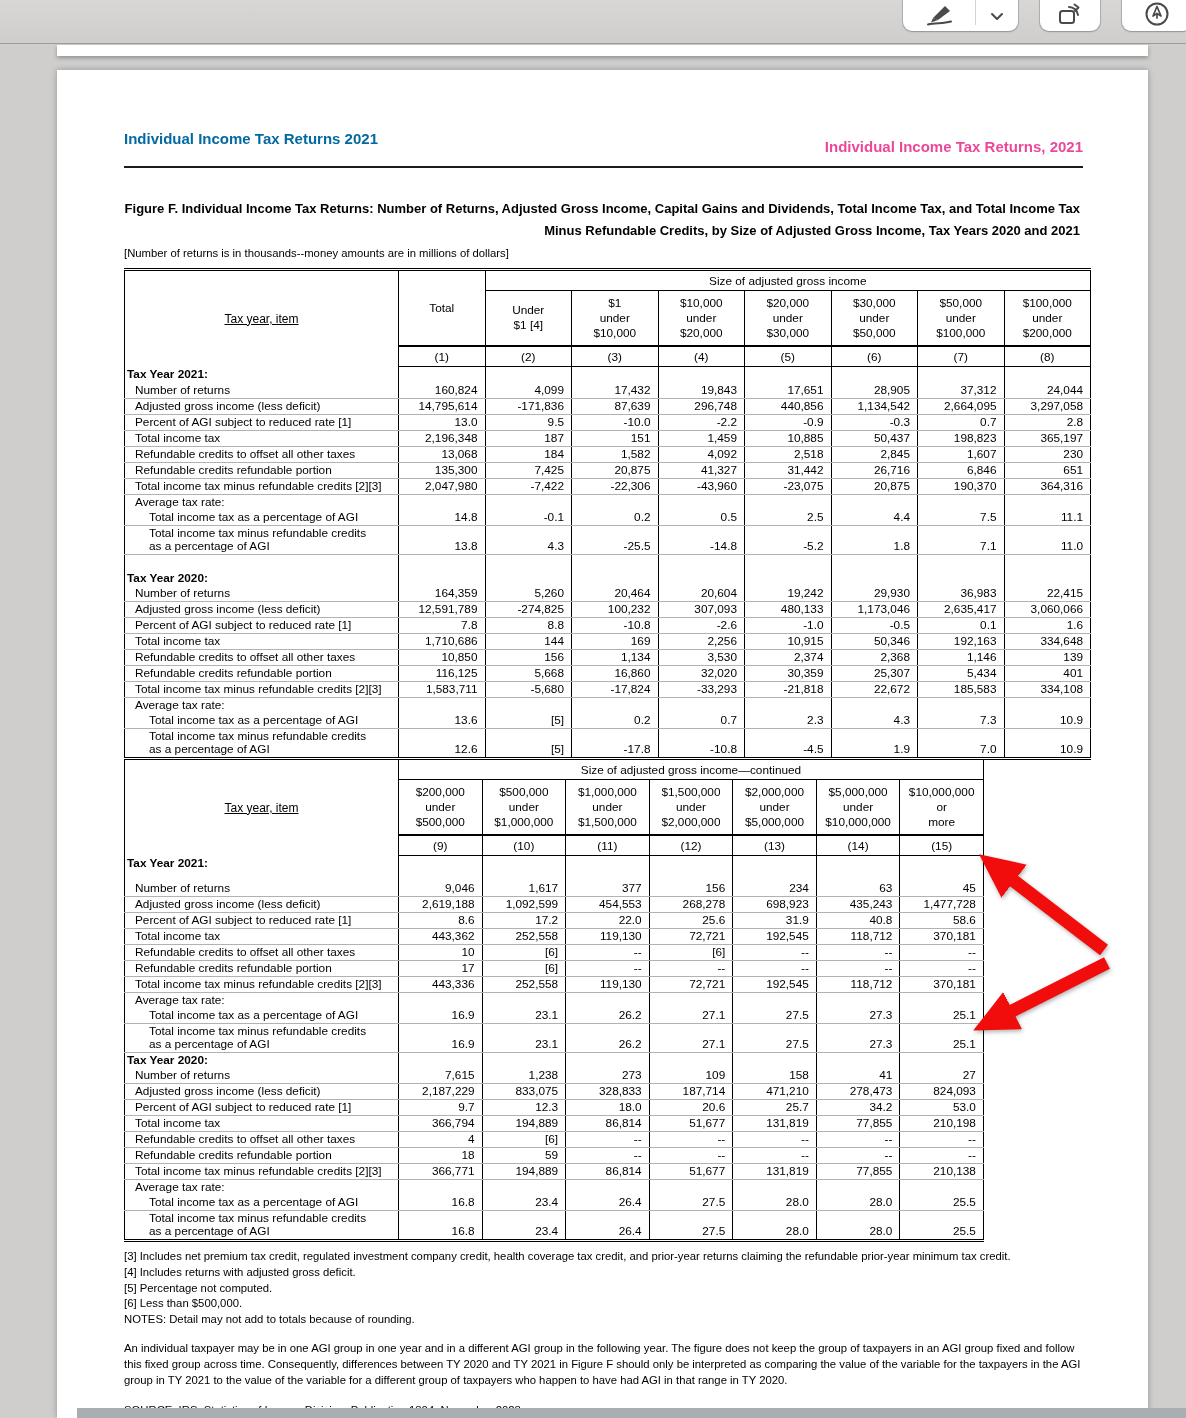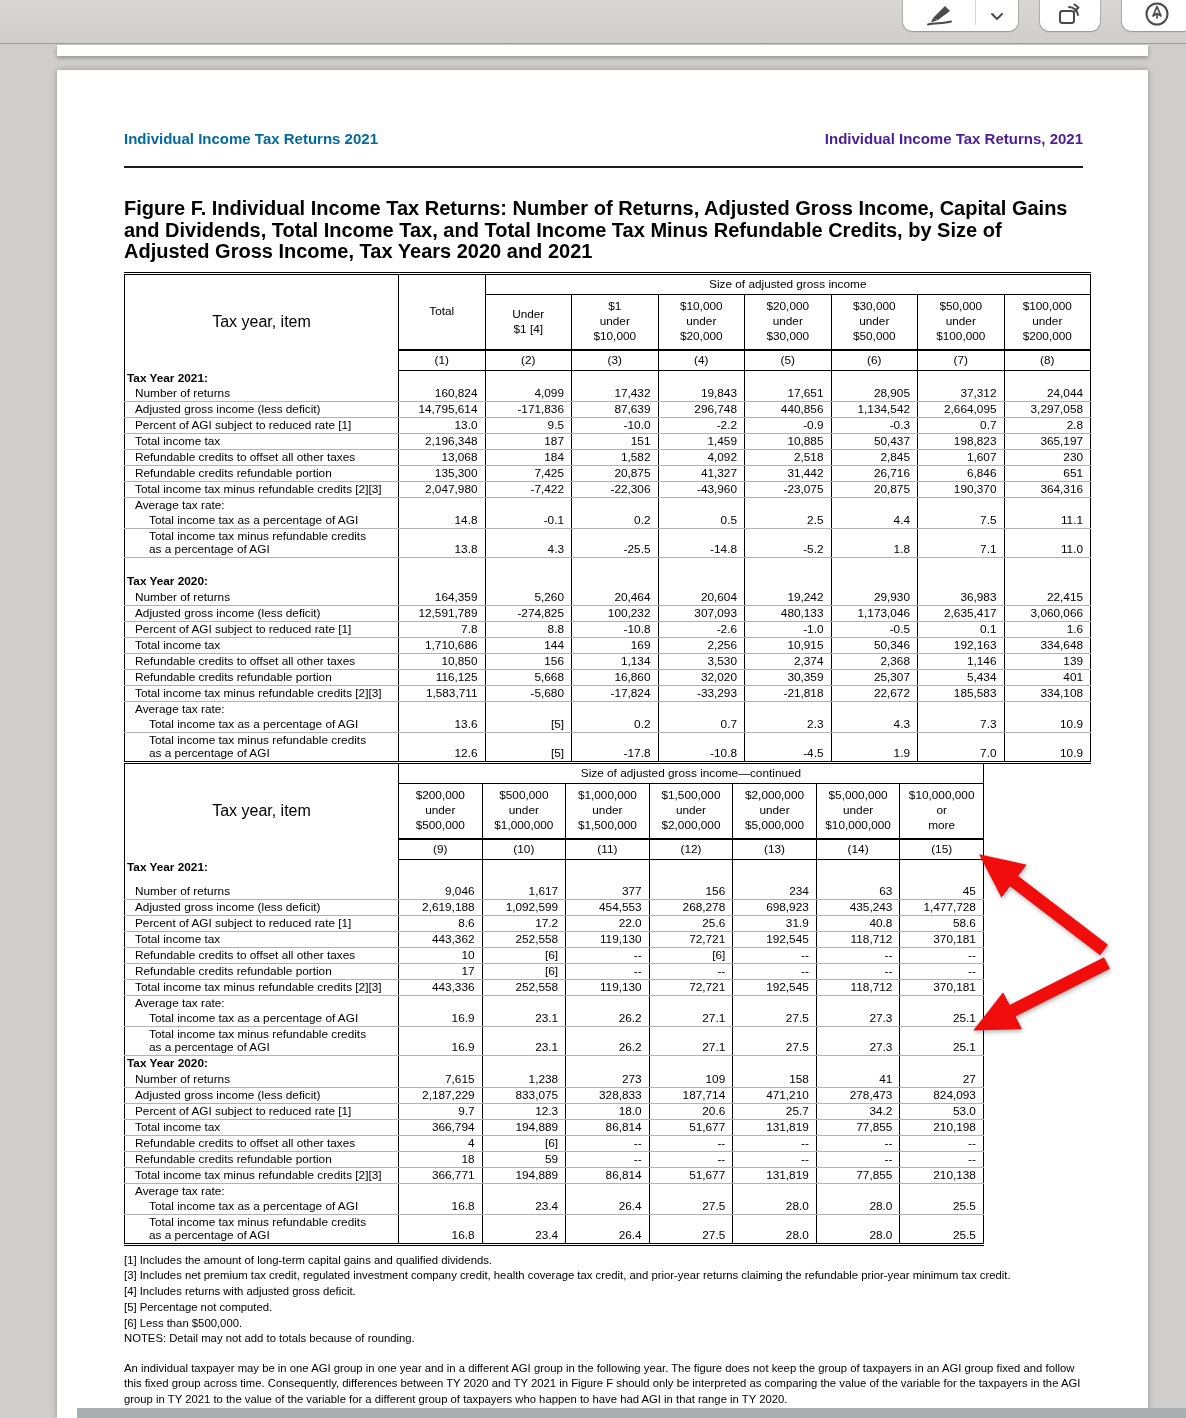--- a/index.html
+++ b/index.html
@@ -21,32 +21,32 @@
   .seg-div{width:1px;background:#d4d3d2;margin:6px 0 6px 0;}
   .prev-page{position:absolute;left:57px;top:45px;width:1091px;height:11px;background:#fff;
     box-shadow:0 2px 4px rgba(0,0,0,.30);z-index:2;}
   .page{position:absolute;left:57px;top:70px;width:1091px;height:1348px;background:#fff;
     box-shadow:0 0 6px rgba(0,0,0,.28);z-index:3;}
   .bottombar{position:absolute;left:77px;top:1408px;width:1109px;height:10px;background:#a9aeb3;z-index:6;}
   .arrows{position:absolute;left:0;top:0;width:1186px;height:1418px;z-index:5;pointer-events:none;
     filter:drop-shadow(1px 2px 2px rgba(0,0,0,.30));}
   
   .run-left{position:absolute;left:67px;top:60px;font-size:15px;font-weight:bold;color:#0369a1;}
-  .run-right{position:absolute;right:65px;top:60px;font-size:15px;font-weight:bold;color:#4c1d95;}
+  .run-right{position:absolute;right:65px;top:68px;font-size:15px;font-weight:bold;color:#ec4899;}
   .head-rule{position:absolute;left:67px;top:96px;width:959px;height:2px;background:#1c1c1c;}
   .content{position:absolute;left:67px;top:128px;width:966px;}
-  .fig-title{width:956px;font-size:20px;font-weight:bold;line-height:21.5px;}
+  .fig-title{width:956px;font-size:13px;font-weight:bold;line-height:21.5px;text-align:right;}
   .units{margin-top:6px;font-size:11.3px;}
   #table1{margin-top:9px;}
   
   table.datatable{border-collapse:collapse;table-layout:fixed;
     border-left:1px solid #000;border-right:1px solid #000;
     border-top:3px double #000;border-bottom:3px double #000;font-size:11.8px;}
   table.no-top{border-top:none;}
-  .h-item{vertical-align:middle;font-weight:normal;font-size:16px;}
+  .h-item{vertical-align:middle;font-weight:normal;font-size:12px;text-decoration:underline;}
   .h-span{border-left:1px solid #000;border-bottom:1px solid #000;text-align:center;
     font-weight:normal;height:17px;font-size:11.8px;margin-left:20px;}
   .h-col{border-left:1px solid #000;border-bottom:2px solid #000;text-align:center;
     vertical-align:middle;font-weight:normal;white-space:pre-line;line-height:15px;height:52px;font-size:11.8px;}
   .h-num{border-left:1px solid #000;border-bottom:1.5px solid #000;text-align:center;height:17px;}
   td.num{border-left:1px solid #000;text-align:right;padding-right:7px;line-height:13px;}
   td.lab{padding-left:2px;line-height:13px;white-space:pre-line;}
   .ind1{padding-left:10px !important;margin-left:40px;}
   .ind2{padding-left:24px !important;}
   .bold{font-weight:bold;}
@@ -100,20 +100,21 @@
 </div>
 
 <div class="prev-page"></div>
 
 <div class="page">
   <div class="run-left">Individual Income Tax Returns 2021</div>
   <div class="run-right">Individual Income Tax Returns, 2021</div>
   <div class="head-rule"></div>
   <div class="content">
     <div class="fig-title">Figure F. Individual Income Tax Returns: Number of Returns, Adjusted Gross Income, Capital Gains and Dividends, Total Income Tax, and Total Income Tax Minus Refundable Credits, by Size of Adjusted Gross Income, Tax Years 2020 and 2021</div>
+    <div class="units">[Number of returns is in thousands--money amounts are in millions of dollars]</div>
     <div id="table1">
         <table class="datatable" style="width: 966px;">
           <colgroup>
             <col style="width: 274px;">
             <col style="width: 86.5px;">
             <col style="width: 86.5px;">
             <col style="width: 86.5px;">
             <col style="width: 86.5px;">
             <col style="width: 86.5px;">
             <col style="width: 86.5px;">
@@ -698,21 +699,20 @@
               <td class="num">26.4</td>
               <td class="num">27.5</td>
               <td class="num">28.0</td>
               <td class="num">28.0</td>
               <td class="num">25.5</td>
             </tr>
           </tbody>
         </table>
       </div>
     <div class="footnotes" id="footnotes">
-        <div class="fn">[1]  Includes the amount of long-term capital gains and qualified dividends.</div>
         <div class="fn">[3]  Includes net premium tax credit, regulated investment company credit, health coverage tax credit, and prior-year returns claiming the refundable prior-year minimum tax credit.</div>
         <div class="fn">[4]  Includes returns with adjusted gross deficit.</div>
         <div class="fn">[5]  Percentage not computed.</div>
         <div class="fn">[6]  Less than $500,000.</div>
         <div class="fn">NOTES:  Detail may not add to totals because of rounding.</div>
       </div>
     <div class="note-para">An individual taxpayer may be in one AGI group in one year and in a different AGI group in the following year. The figure does not keep the group of taxpayers in an AGI group fixed and follow this fixed group across time. Consequently, differences between TY 2020 and TY 2021 in Figure F should only be interpreted as comparing the value of the variable for the taxpayers in the AGI group in TY 2021 to the value of the variable for a different group of taxpayers who happen to have had AGI in that range in TY 2020.</div>
     <div class="note-para">SOURCE: IRS, Statistics of Income Division, Publication 1304, November 2023.</div>
 
   </div>

